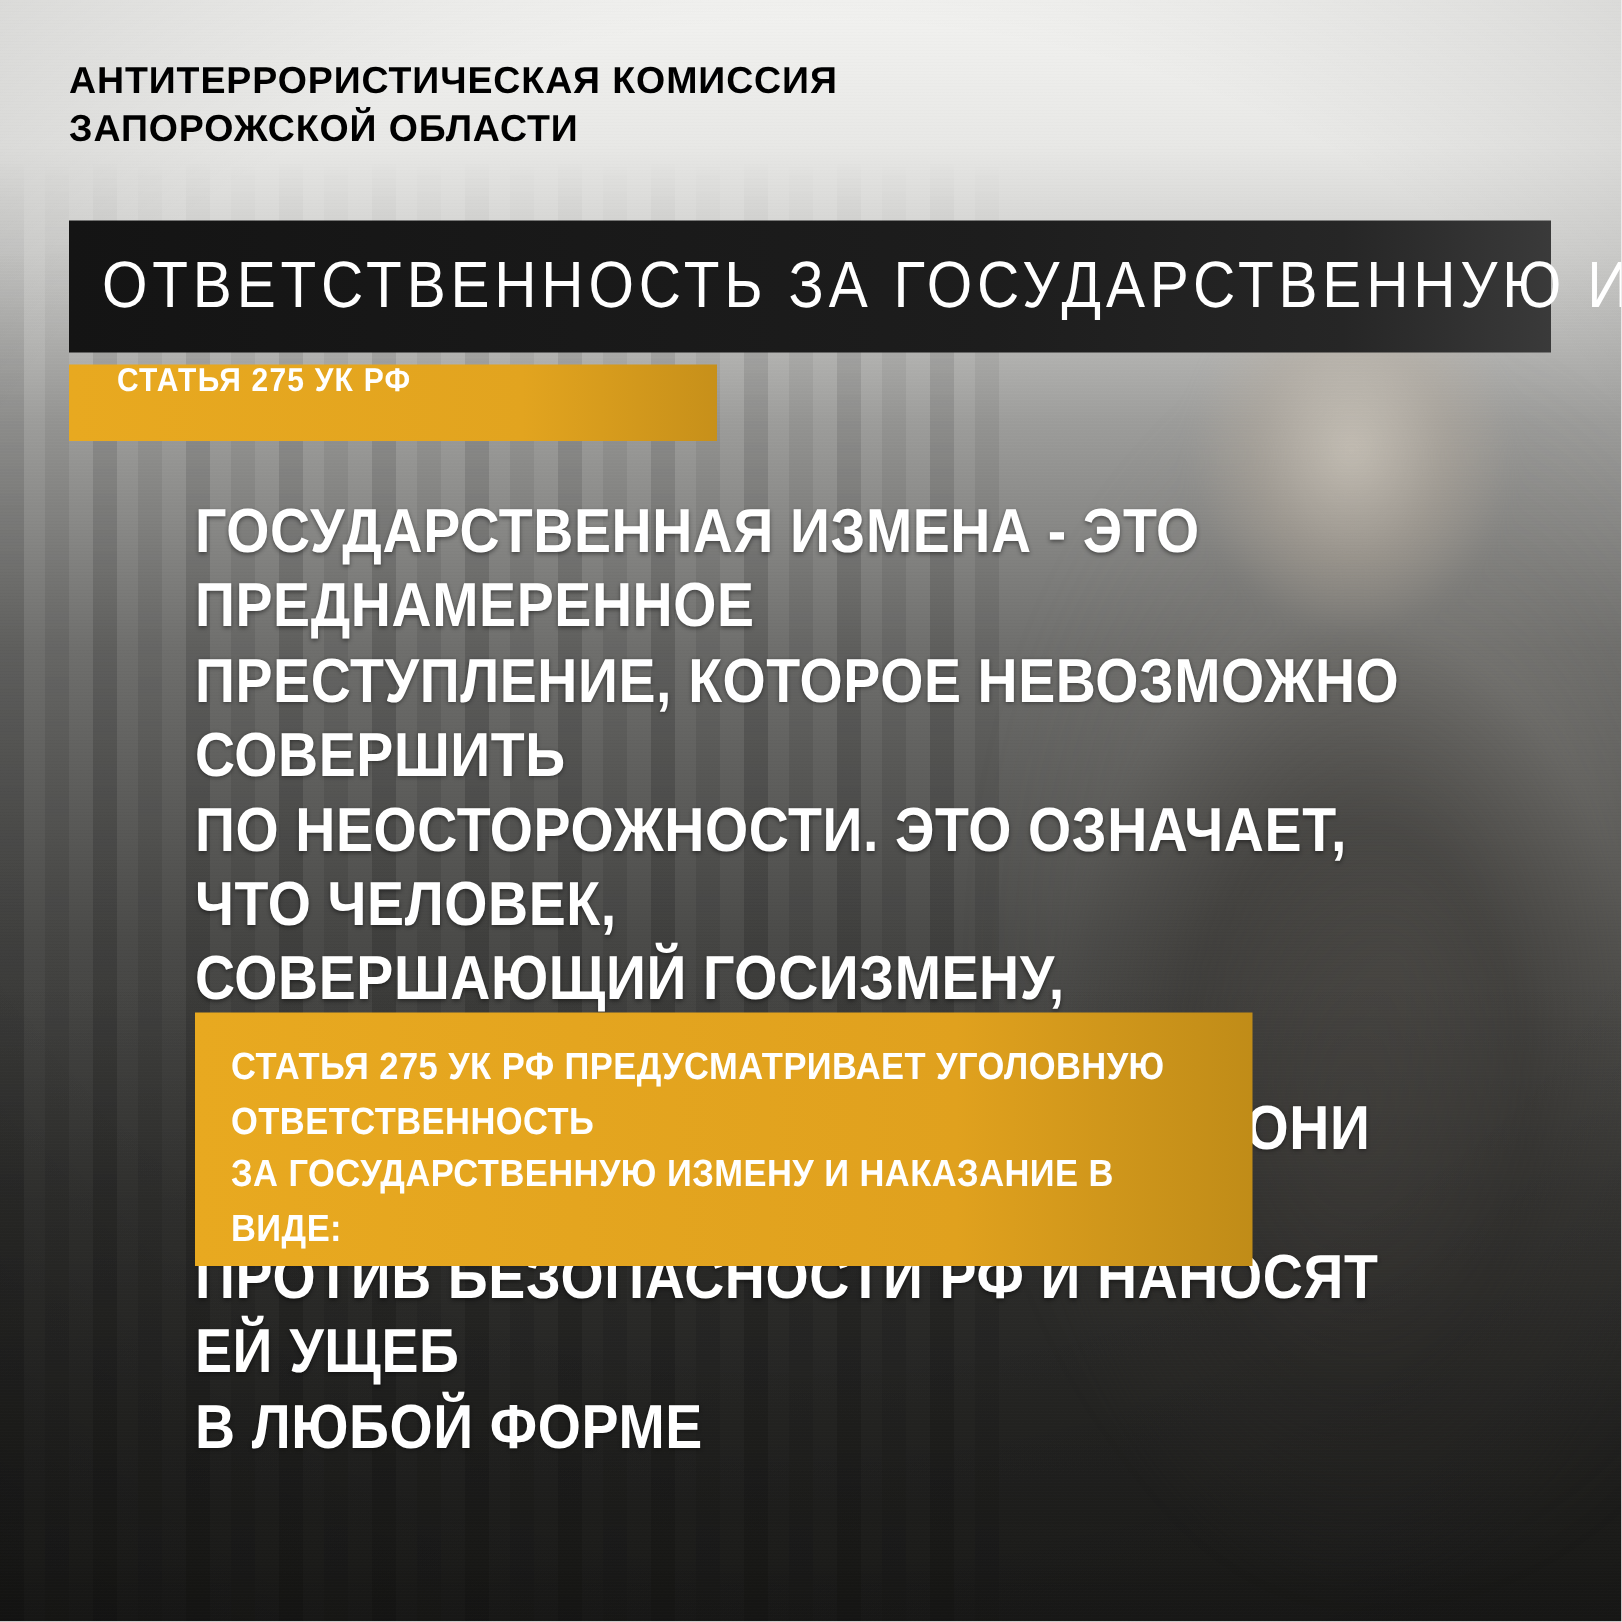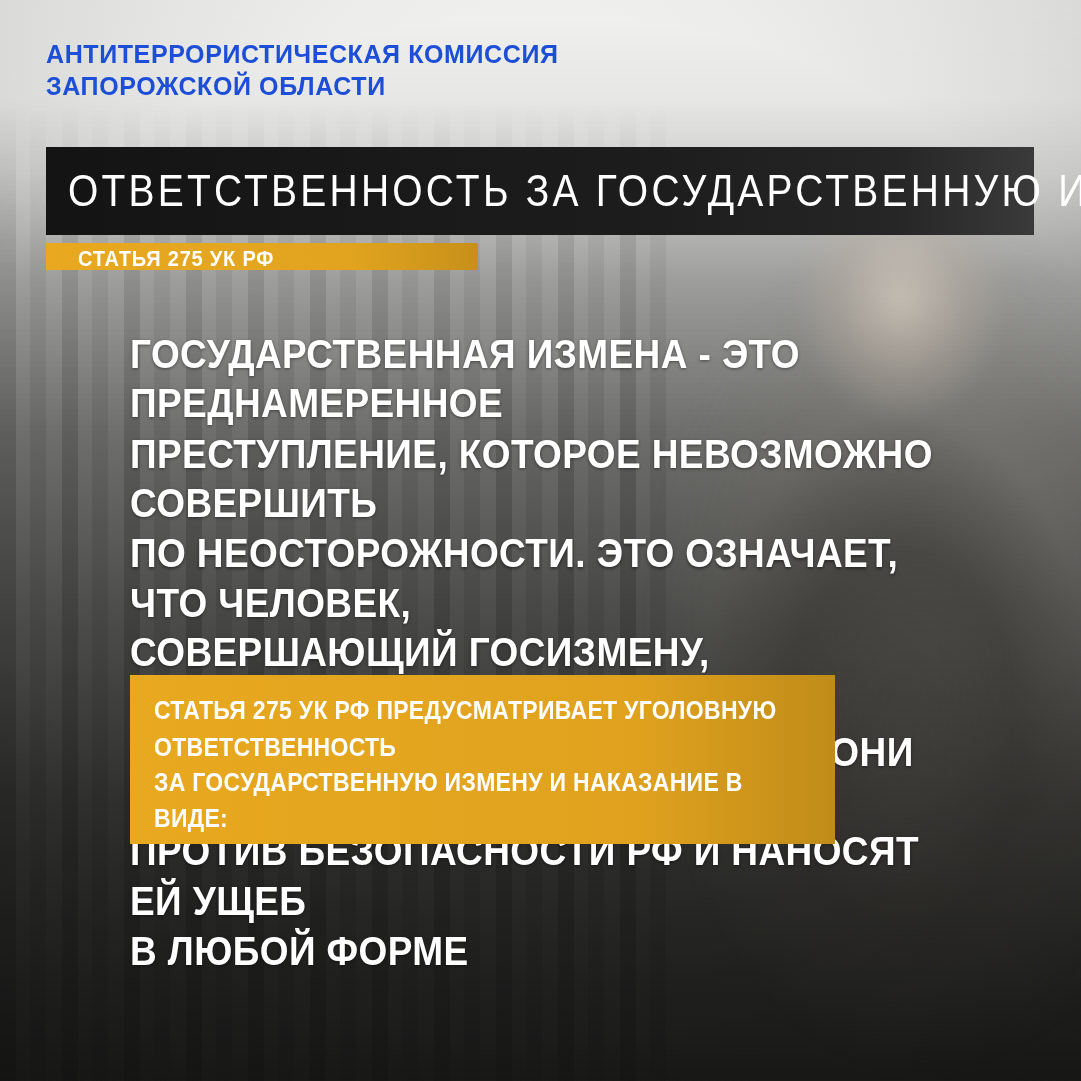--- a/index.html
+++ b/index.html
@@ -77,21 +77,21 @@
   
   .content {
     position: absolute;
     inset: 0;
   }
 
   .org-title {
     position: absolute;
     left: 46px;
     top: 38px;
-    color: #1d4ed8;
+    color: #000000;
     font-size: 25px;
     font-weight: bold;
     letter-spacing: 0.6px;
     line-height: 1.28;
     text-transform: uppercase;
     white-space: pre-line;
   }
 
   .headline-bar {
     position: absolute;
@@ -114,24 +114,24 @@
     font-family: "Liberation Sans Narrow", "Liberation Sans", sans-serif;
     transform: scaleY(1.12);
     transform-origin: left center;
   }
 
   .article-tag {
     position: absolute;
     left: 46px;
     top: 243px;
     width: 432px;
-    height: 27px;
+    height: 51px;
     background: linear-gradient(90deg, #e8a920 0%, #e2a41f 70%, #c7901a 100%);
     display: flex;
-    align-items: flex-end;
+    align-items: flex-start;
   }
   .article-tag-text {
     color: #ffffff;
     font-size: 20px;
     font-weight: bold;
     letter-spacing: 0.8px;
     padding-left: 32px;
     text-transform: uppercase;
     transform: scaleY(1.1);
     transform-origin: left center;

